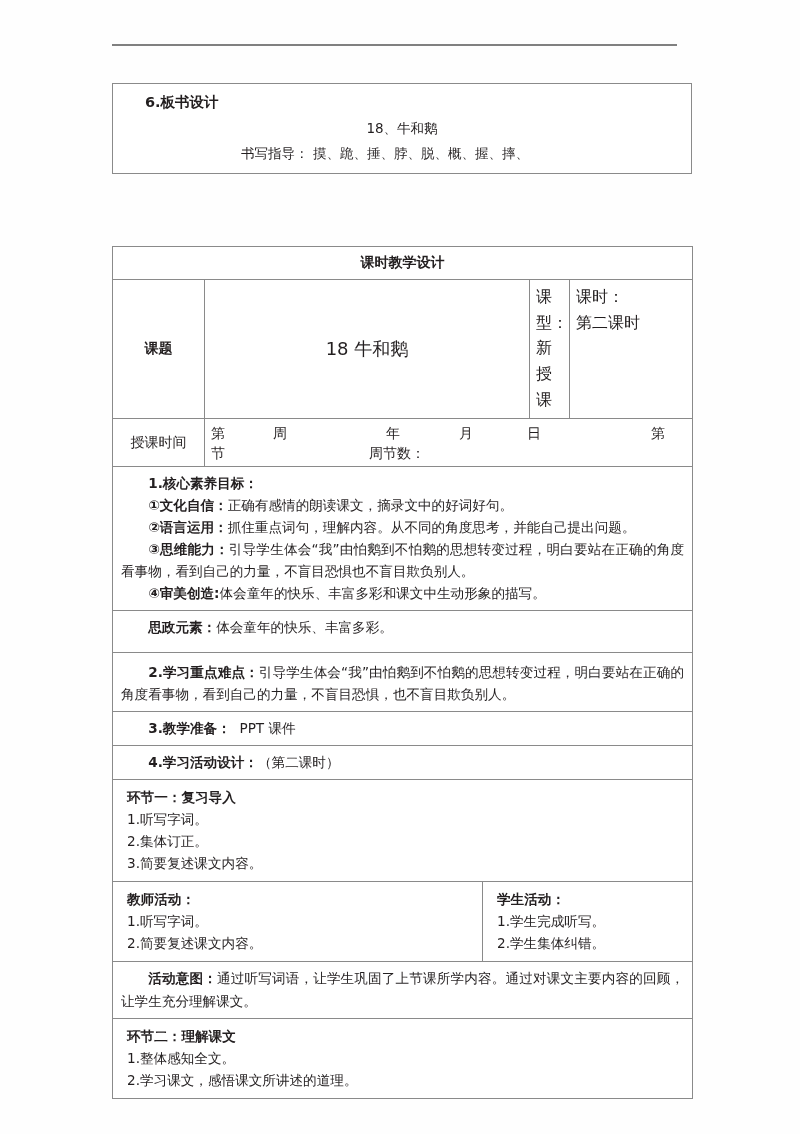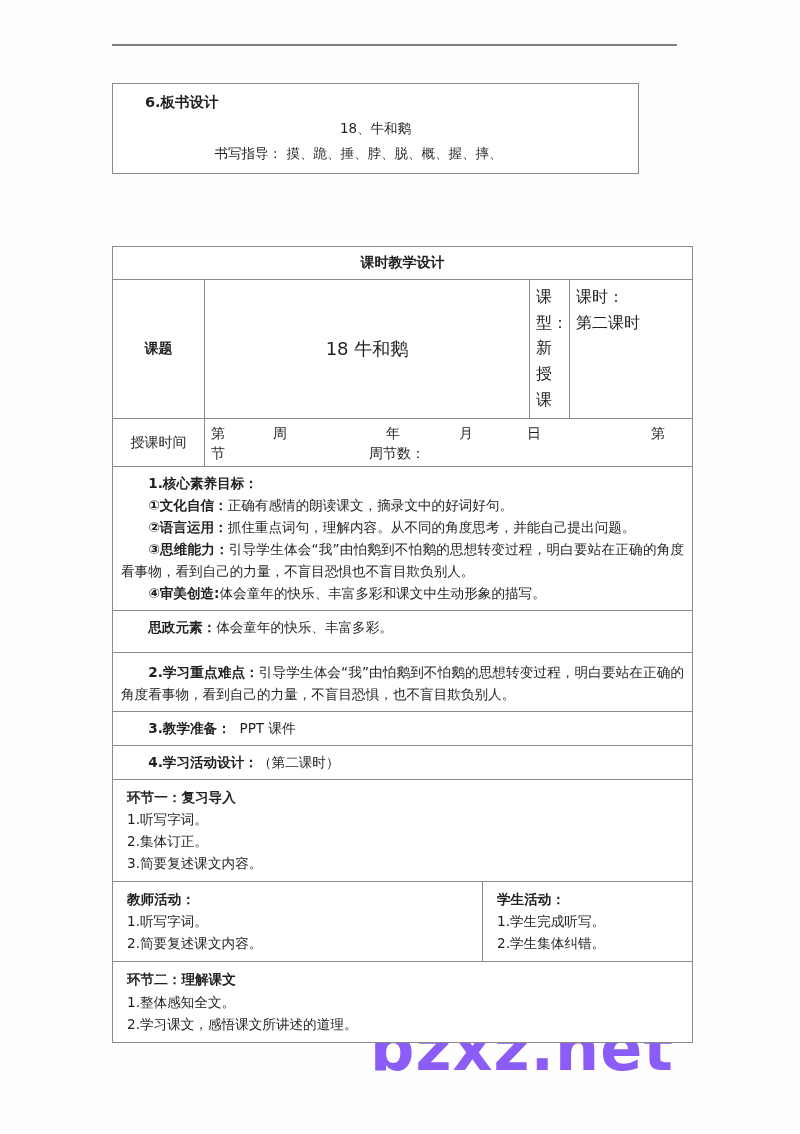--- a/index.html
+++ b/index.html
@@ -64,21 +64,21 @@
     vertical-align: top;
     padding: 4px 6px 5px 6px;
     line-height: 1.62;
     background: #ffffff;
   }
 
   
   #board-table {
     left: 112px;
     top: 83px;
-    width: 527px;
+    width: 580px;
   }
   #board-table td { padding: 7px 10px 8px 10px; }
 
   .board-title {
     font-weight: bold;
     font-size: 14.5px;
     margin-left: 22px;
     display: block;
   }
   .board-line1 {
@@ -276,20 +276,25 @@
         <p>1.听写字词。</p>
         <p>2.简要复述课文内容。</p>
       </td>
       <td colspan="3" class="acts-cell">
         <p class="b">学生活动：</p>
         <p>1.学生完成听写。</p>
         <p>2.学生集体纠错。</p>
       </td>
     </tr>
 
+    <tr>
+      <td colspan="6" class="body-cell">
+        <p class="p-ind"><span class="b">活动意图：</span><span>通过听写词语，让学生巩固了上节课所学内容。通过对课文主要内容的回顾，让学生充分理解课文。</span></p>
+      </td>
+    </tr>
 
     <tr>
       <td colspan="6" class="acts-cell">
         <p class="b">环节二：理解课文</p>
         <p>1.整体感知全文。</p>
         <p>2.学习课文，感悟课文所讲述的道理。</p>
       </td>
     </tr>
 
   </tbody>

